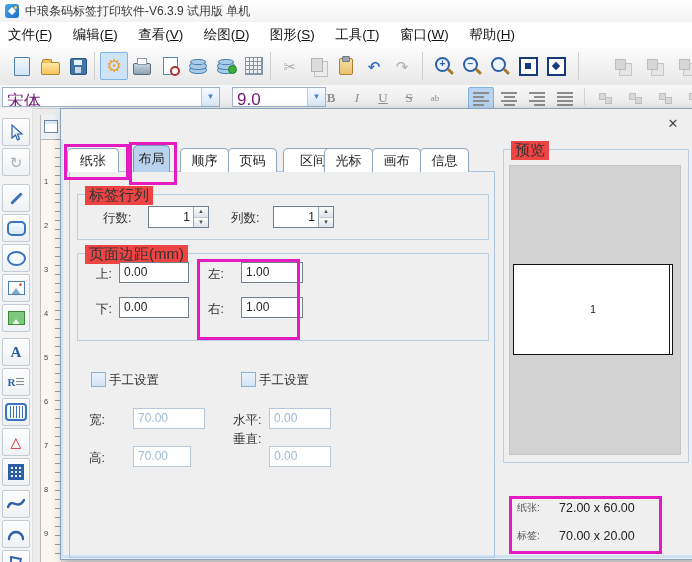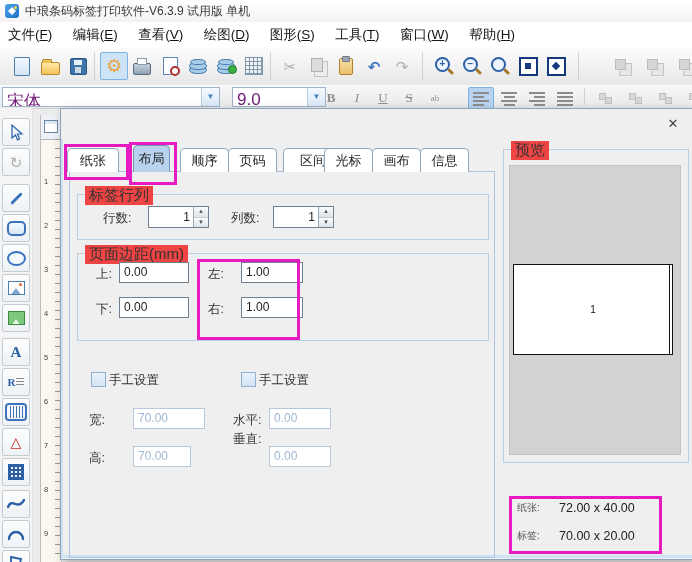--- a/index.html
+++ b/index.html
@@ -395,21 +395,21 @@
 
   <div class="grp" style="left:442px;top:40px;width:184px;height:312px">
     <span class="lg">预览</span>
   </div>
   <div class="prevgray" style="left:448px;top:56px;width:170px;height:288px"></div>
   <div class="page" style="left:452px;top:155px;width:158px;height:89px">
     <span>1</span>
   </div>
 
   <span class="inforow-lbl" style="left:456px;top:392px">纸张:</span>
-  <span class="inforow-val" style="left:498px;top:392px">72.00 x 40.00</span>
+  <span class="inforow-val" style="left:498px;top:392px">72.00 x 60.00</span>
   <span class="inforow-lbl" style="left:456px;top:420px">标签:</span>
   <span class="inforow-val" style="left:498px;top:420px">70.00 x 20.00</span>
 
   <div class="anno" style="left:3px;top:35px;width:59px;height:30px"></div>
   <div class="anno" style="left:68px;top:33px;width:42px;height:37px"></div>
   <div class="anno" style="left:136px;top:150px;width:97px;height:75px"></div>
   <div class="anno" style="left:448px;top:387px;width:147px;height:52px"></div>
 </div>
 
 </body></html>

